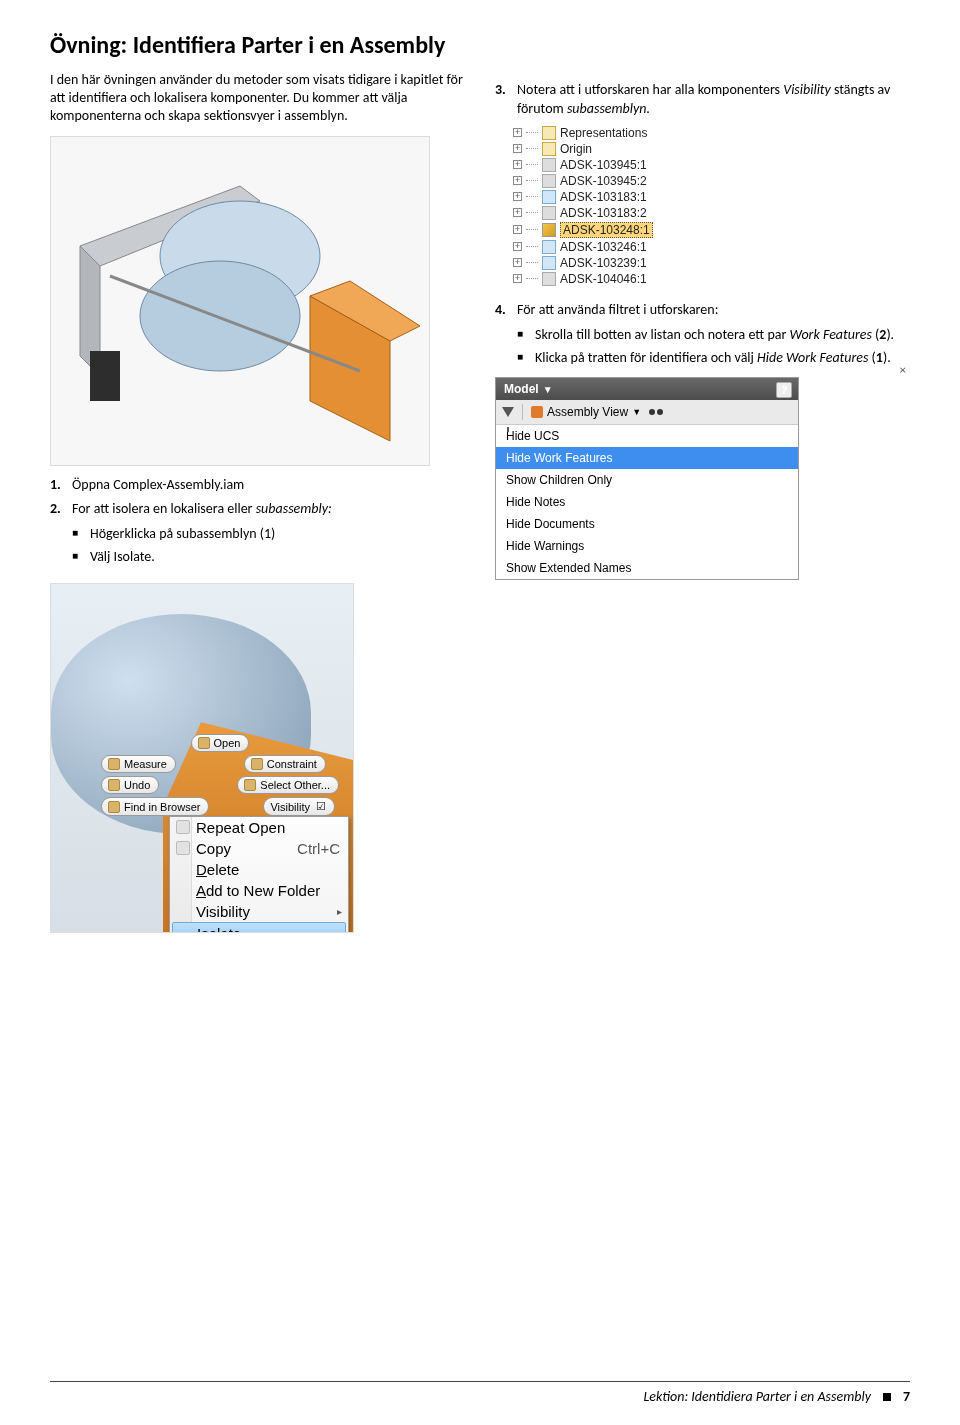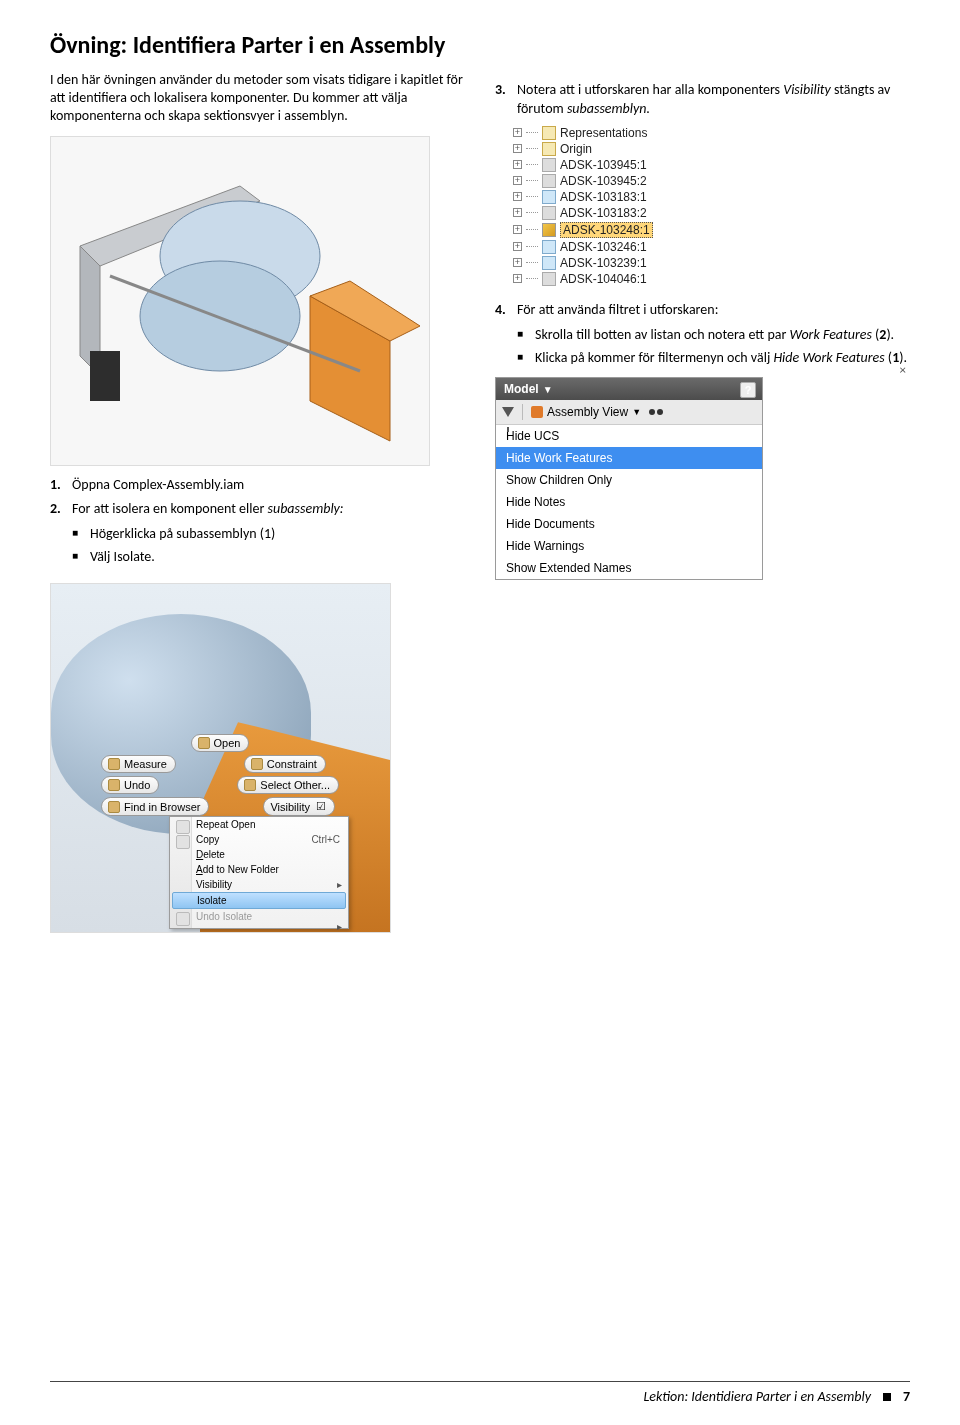--- a/index.html
+++ b/index.html
@@ -30,21 +30,21 @@
   .figure {
     margin: 10px 0;
     background: #f7f7f7;
     border: 1px solid #ddd;
     display: flex;
     align-items: center;
     justify-content: center;
     position: relative;
   }
   .fig1 { width: 380px; height: 330px; }
-  .fig2 { width: 341px; height: 350px; margin-top: 16px; }
+  .fig2 { width: 304px; height: 350px; margin-top: 16px; }
   ol.numbered { list-style: none; padding-left: 0; margin-top:10px;}
   ol.numbered > li { display: flex; margin-bottom: 6px; line-height:1.35;}
   ol.numbered > li > .num { font-weight: bold; width: 22px; flex-shrink:0;}
   ul.bullets { list-style: none; padding-left: 22px; margin: 6px 0 10px 0; }
   ul.bullets > li { position: relative; padding-left: 18px; margin-bottom: 4px; line-height:1.35;}
   ul.bullets > li::before {
     content: "■"; position: absolute; left: 0; top: 1px; font-size: 10px;
   }
   em.ital { font-style: italic; }
   b { font-weight: bold; }
@@ -68,21 +68,21 @@
   .ticon.fld { background:#f6e9b4; border-color:#c9a94a;}
   .ticon.part { background:#cfe7f8; border-color:#7faacc;}
   .ticon.ghost { background:#ddd; border-color:#aaa;}
   .tree-row.sel .label {
     background:#ffd77a; border:1px dotted #555; padding:0 2px;
   }
   .tree .label { white-space:nowrap; }
 
   
   .model-panel {
-    width: 268px;
+    width: 304px;
     border:1px solid #9a9a9a;
     background:#f3f3f3;
     font-family: Tahoma, Arial, sans-serif;
     font-size:12px;
     margin-top:6px;
     position:relative;
   }
   .model-close { position:absolute; right:4px; top:-15px; font-size:13px; color:#555; }
   .model-header {
     background: linear-gradient(#6a6a6a,#4c4c4c);
@@ -138,21 +138,21 @@
     font-size:11px; padding:2px 8px 2px 6px;
     display:flex; align-items:center; gap:4px;
     font-family: Tahoma, Arial, sans-serif;
     white-space:nowrap;
   }
   .pill .pi { width:12px; height:12px; background:#d9b36a; border:1px solid #aa8a40; border-radius:2px;}
   .pill.chk::after{ content:"☑"; font-size:11px; margin-left:2px;}
   .ctx-menu {
     position:absolute; left:118px; top:232px; width:180px;
     background:linear-gradient(#fdfdfd,#f1f1f1);
-    border:1px solid #9c9c9c; font-size:10px;
+    border:1px solid #9c9c9c; font-size:15px;
     font-family: Tahoma, Arial, sans-serif;
     box-shadow: 2px 2px 4px rgba(0,0,0,.25);
   }
   .ctx-menu .mi {
     display:flex; align-items:center; gap:6px;
     padding:2px 8px 2px 26px; position:relative;
   }
   .ctx-menu .mi .mic {
     position:absolute; left:6px; top:3px; width:14px; height:14px;
     background:#e2e2e2; border:1px solid #bbb; border-radius:2px;
@@ -199,21 +199,21 @@
     </div>
 
     <ol class="numbered">
       <li>
         <span class="num">1.</span>
         <span>Öppna Complex-Assembly.iam</span>
       </li>
       <li>
         <span class="num">2.</span>
         <span>
-          <span>For att isolera en komponent eller </span><em class="ital">subassembly:</em>
+          <span>For att isolera en lokalisera eller </span><em class="ital">subassembly:</em>
         </span>
       </li>
     </ol>
     <ul class="bullets">
       <li>Högerklicka på subassemblyn (1)</li>
       <li>Välj Isolate.</li>
     </ul>
 
     <div class="figure fig2">
       <div class="fig2-inner">
@@ -381,21 +381,21 @@
       <li>
         <span class="num">4.</span>
         <span>För att använda filtret i utforskaren:</span>
       </li>
     </ol>
     <ul class="bullets">
       <li>
         <span>Skrolla till botten av listan och notera ett par </span><em class="ital">Work Features</em><span> (</span><b>2</b><span>).</span>
       </li>
       <li>
-        <span>Klicka på kommer för filtermenyn och välj </span><em class="ital">Hide Work Features</em><span> (</span><b>1</b><span>).</span>
+        <span>Klicka på tratten för identifiera och välj </span><em class="ital">Hide Work Features</em><span> (</span><b>1</b><span>).</span>
       </li>
     </ul>
 
     <div style="position:relative;">
       <span class="model-close">×</span>
       <div class="model-panel">
         <div class="model-header">
           <b>Model</b>
           <span class="dd">▼</span>
           <span class="model-help">?</span>

